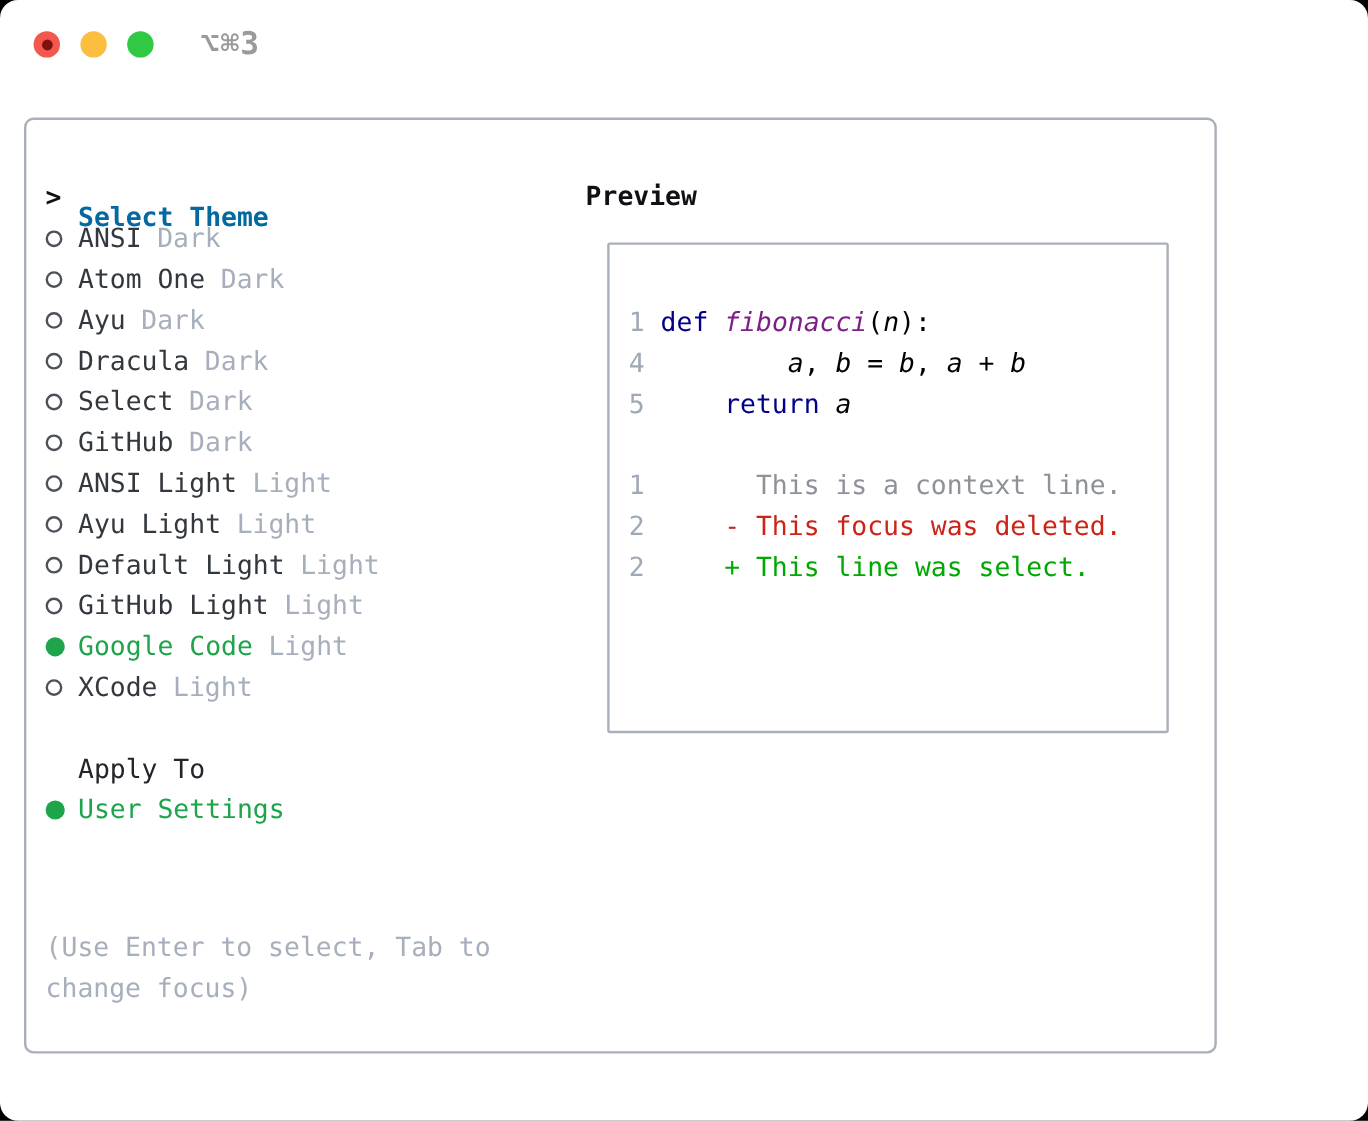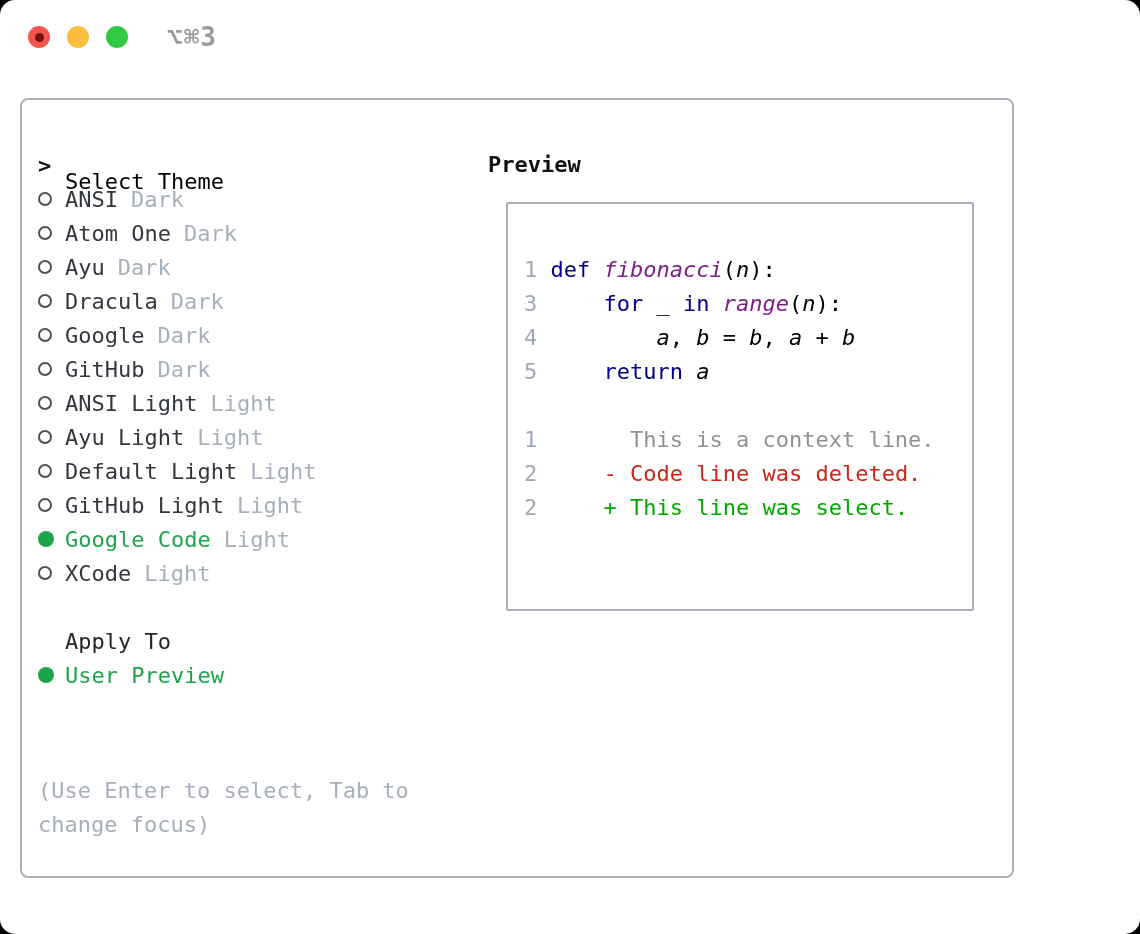--- a/index.html
+++ b/index.html
@@ -24,21 +24,21 @@
   
   .panel{
     position:absolute;left:20px;top:98px;width:994px;height:780px;
     border:2px solid var(--panel-border);border-radius:8px;box-sizing:border-box;
     background:#fff;
   }
   .leftcol{position:absolute;left:16px;top:48px;font-size:22px;color:#33383f;}
   .row{height:34px;display:flex;align-items:center;white-space:pre;}
   .mcol{flex:0 0 27px;width:27px;display:flex;align-items:center;}
   .caret{font-weight:bold;color:#0f1115;}
-  .hdr{font-weight:normal;color:#000000;margin-top:32px;}
+  .hdr{font-weight:bold;color:#0369a1;margin-top:32px;}
   .radio{width:14px;height:14px;border-radius:50%;border:2px solid #4d525a;box-sizing:border-box;background:transparent;}
   .radio.on{width:16px;height:16px;border:none;background:var(--sel-green);}
   .tname{color:#33383f;text-align:right;}
   .tname.sel{color:var(--sel-green);}
   .tvariant{color:var(--muted);margin-left:13px;}
   .spacer{height:34px;}
   .applylabel{color:#22252a;}
   .help{color:var(--muted);line-height:34px;white-space:pre;margin-top:48px;}
   
   .prevlabel{
@@ -79,55 +79,54 @@
       <div class="row">
         <span class="mcol"><span class="caret">&gt;</span></span>
         <span class="hdr">Select Theme</span>
       </div>
 
       <div id="theme-list">
           <div class="row"><span class="mcol"><span class="radio"></span></span><span class="tname">ANSI</span><span class="tvariant">Dark</span></div>
           <div class="row"><span class="mcol"><span class="radio"></span></span><span class="tname">Atom One</span><span class="tvariant">Dark</span></div>
           <div class="row"><span class="mcol"><span class="radio"></span></span><span class="tname">Ayu</span><span class="tvariant">Dark</span></div>
           <div class="row"><span class="mcol"><span class="radio"></span></span><span class="tname">Dracula</span><span class="tvariant">Dark</span></div>
-          <div class="row"><span class="mcol"><span class="radio"></span></span><span class="tname">Google</span><span class="tvariant">Dark</span></div>
+          <div class="row"><span class="mcol"><span class="radio"></span></span><span class="tname">Select</span><span class="tvariant">Dark</span></div>
           <div class="row"><span class="mcol"><span class="radio"></span></span><span class="tname">GitHub</span><span class="tvariant">Dark</span></div>
           <div class="row"><span class="mcol"><span class="radio"></span></span><span class="tname">ANSI Light</span><span class="tvariant">Light</span></div>
           <div class="row"><span class="mcol"><span class="radio"></span></span><span class="tname">Ayu Light</span><span class="tvariant">Light</span></div>
           <div class="row"><span class="mcol"><span class="radio"></span></span><span class="tname">Default Light</span><span class="tvariant">Light</span></div>
           <div class="row"><span class="mcol"><span class="radio"></span></span><span class="tname">GitHub Light</span><span class="tvariant">Light</span></div>
           <div class="row"><span class="mcol"><span class="radio on"></span></span><span class="tname sel">Google Code</span><span class="tvariant">Light</span></div>
           <div class="row"><span class="mcol"><span class="radio"></span></span><span class="tname">XCode</span><span class="tvariant">Light</span></div>
         </div>
 
       <div class="spacer"></div>
 
       <div class="row">
         <span class="mcol"></span>
         <span class="applylabel">Apply To</span>
       </div>
 
       <div id="apply-list">
-          <div class="row"><span class="mcol"><span class="radio on"></span></span><span class="tname sel">User Preview</span></div>
+          <div class="row"><span class="mcol"><span class="radio on"></span></span><span class="tname sel">User Settings</span></div>
         </div>
 
       <div class="spacer"></div>
 
       <div id="help-text" class="help"><div>(Use Enter to select, Tab to</div><div>change focus)</div></div>
     </div>
 
     <div class="prevlabel">Preview</div>
 
     <div class="pbox">
       <div id="preview-lines">
           <div class="pline"><span class="ln">1 </span><span class="kwd">def</span><span class="pln"> </span><span class="typ">fibonacci</span><span class="pln">(</span><span class="idt">n</span><span class="pln">):</span></div>
-          <div class="pline"><span class="ln">3 </span><span class="pln">    </span><span class="kwd">for</span><span class="pln"> </span><span class="idt">_</span><span class="pln"> </span><span class="kwd">in</span><span class="pln"> </span><span class="typ">range</span><span class="pln">(</span><span class="idt">n</span><span class="pln">):</span></div>
           <div class="pline"><span class="ln">4 </span><span class="pln">        </span><span class="idt">a</span><span class="pln">, </span><span class="idt">b</span><span class="pln"> = </span><span class="idt">b</span><span class="pln">, </span><span class="idt">a</span><span class="pln"> + </span><span class="idt">b</span></div>
           <div class="pline"><span class="ln">5 </span><span class="pln">    </span><span class="kwd">return</span><span class="pln"> </span><span class="idt">a</span></div>
           <div class="pline"><span class="ln"></span></div>
           <div class="pline"><span class="ln">1 </span><span class="ctx">      This is a context line.</span></div>
-          <div class="pline"><span class="ln">2 </span><span class="pln">    </span><span class="del">- Code line was deleted.</span></div>
+          <div class="pline"><span class="ln">2 </span><span class="pln">    </span><span class="del">- This focus was deleted.</span></div>
           <div class="pline"><span class="ln">2 </span><span class="pln">    </span><span class="add">+ This line was select.</span></div>
         </div>
     </div>
 
   </div>
 </div>
 
 </body></html>

